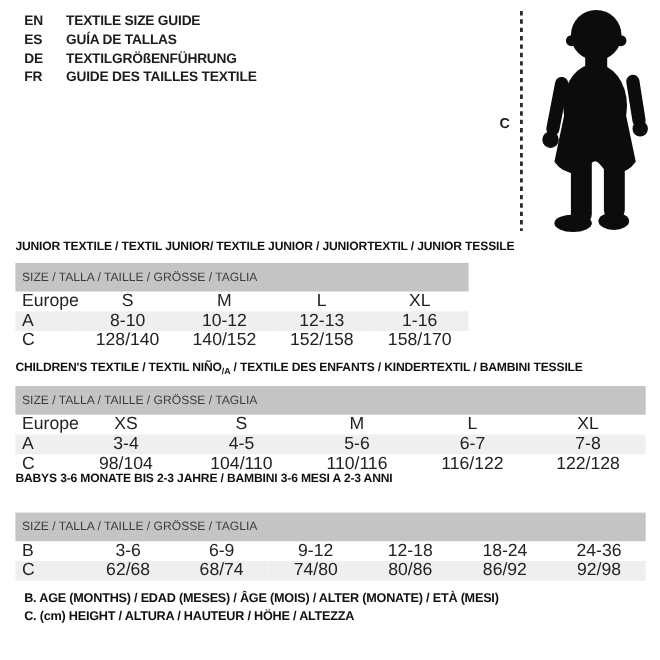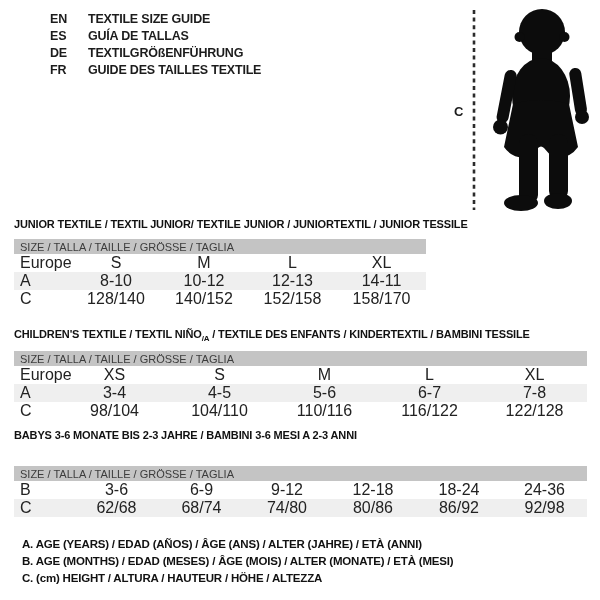--- a/index.html
+++ b/index.html
@@ -9,21 +9,21 @@
     width: 600px; height: 600px;
     background: #fff;
     font-family: "Liberation Sans", sans-serif;
     color: #1c1c1c;
     overflow: hidden;
   }
 
   
   .lang-block { position: absolute; left: 22px; top: 11px; }
   .lang-row { display: flex; line-height: 17px; font-size: 12.5px; font-weight: bold; letter-spacing: -0.2px; }
-  .lang-code { width: 38px; flex: 0 0 38px; margin-left: 28px; }
+  .lang-code { width: 38px; flex: 0 0 38px; }
 
   
   .figure { position: absolute; left: 446px; top: 4px; width: 152px; height: 212px; }
   .measure-c {
     position: absolute; left: 8px; top: 100px;
     font-size: 13px; font-weight: bold; color: #1c1c1c;
   }
   .figure svg { position: absolute; left: 20px; top: 0; }
 
   
@@ -35,21 +35,21 @@
   .tbl-title .subA { font-size: 8px; vertical-align: sub; }
   .sizes { position: absolute; left: 14px; border-collapse: collapse; table-layout: fixed; }
   .sizes td {
     height: 15px; font-size: 16px; color: #222;
     text-align: center; vertical-align: middle;
     padding: 0; white-space: nowrap;
   }
   .sizes td.lbl { text-align: left; padding-left: 6px; }
   .sizes tr.hdr td {
     background: #c4c4c4; color: #3c3c3c;
-    text-align: left; padding-left: 6px; height: 15px;
+    text-align: left; padding-left: 6px; height: 26px;
     font-size: 11px;
   }
   .sizes tr.shaded td { background: #efefef; }
 
   
   .notes { position: absolute; left: 22px; top: 536px; }
   .note-line { font-size: 11.5px; font-weight: bold; line-height: 17px; letter-spacing: -0.2px; white-space: nowrap; color: #111; }
 </style>
 </head>
 <body>
@@ -118,21 +118,21 @@
         <td>S</td>
         <td>M</td>
         <td>L</td>
         <td>XL</td>
       </tr>
       <tr class="shaded">
         <td class="lbl">A</td>
         <td>8-10</td>
         <td>10-12</td>
         <td>12-13</td>
-        <td>14-11</td>
+        <td>1-16</td>
       </tr>
       <tr>
         <td class="lbl">C</td>
         <td>128/140</td>
         <td>140/152</td>
         <td>152/158</td>
         <td>158/170</td>
       </tr>
     </tbody>
   </table>
@@ -212,18 +212,17 @@
         <td>68/74</td>
         <td>74/80</td>
         <td>80/86</td>
         <td>86/92</td>
         <td>92/98</td>
       </tr>
     </tbody>
   </table>
 
   <div class="notes">
-    <div class="note-line">A. AGE (YEARS) / EDAD (AÑOS) / ÂGE (ANS) / ALTER (JAHRE) / ETÀ (ANNI)</div>
     <div class="note-line">B. AGE (MONTHS) / EDAD (MESES) / ÂGE (MOIS) / ALTER (MONATE) / ETÀ (MESI)</div>
     <div class="note-line">C. (cm) HEIGHT / ALTURA / HAUTEUR / HÖHE / ALTEZZA</div>
   </div>
 
 </div>
 
 </body></html>

